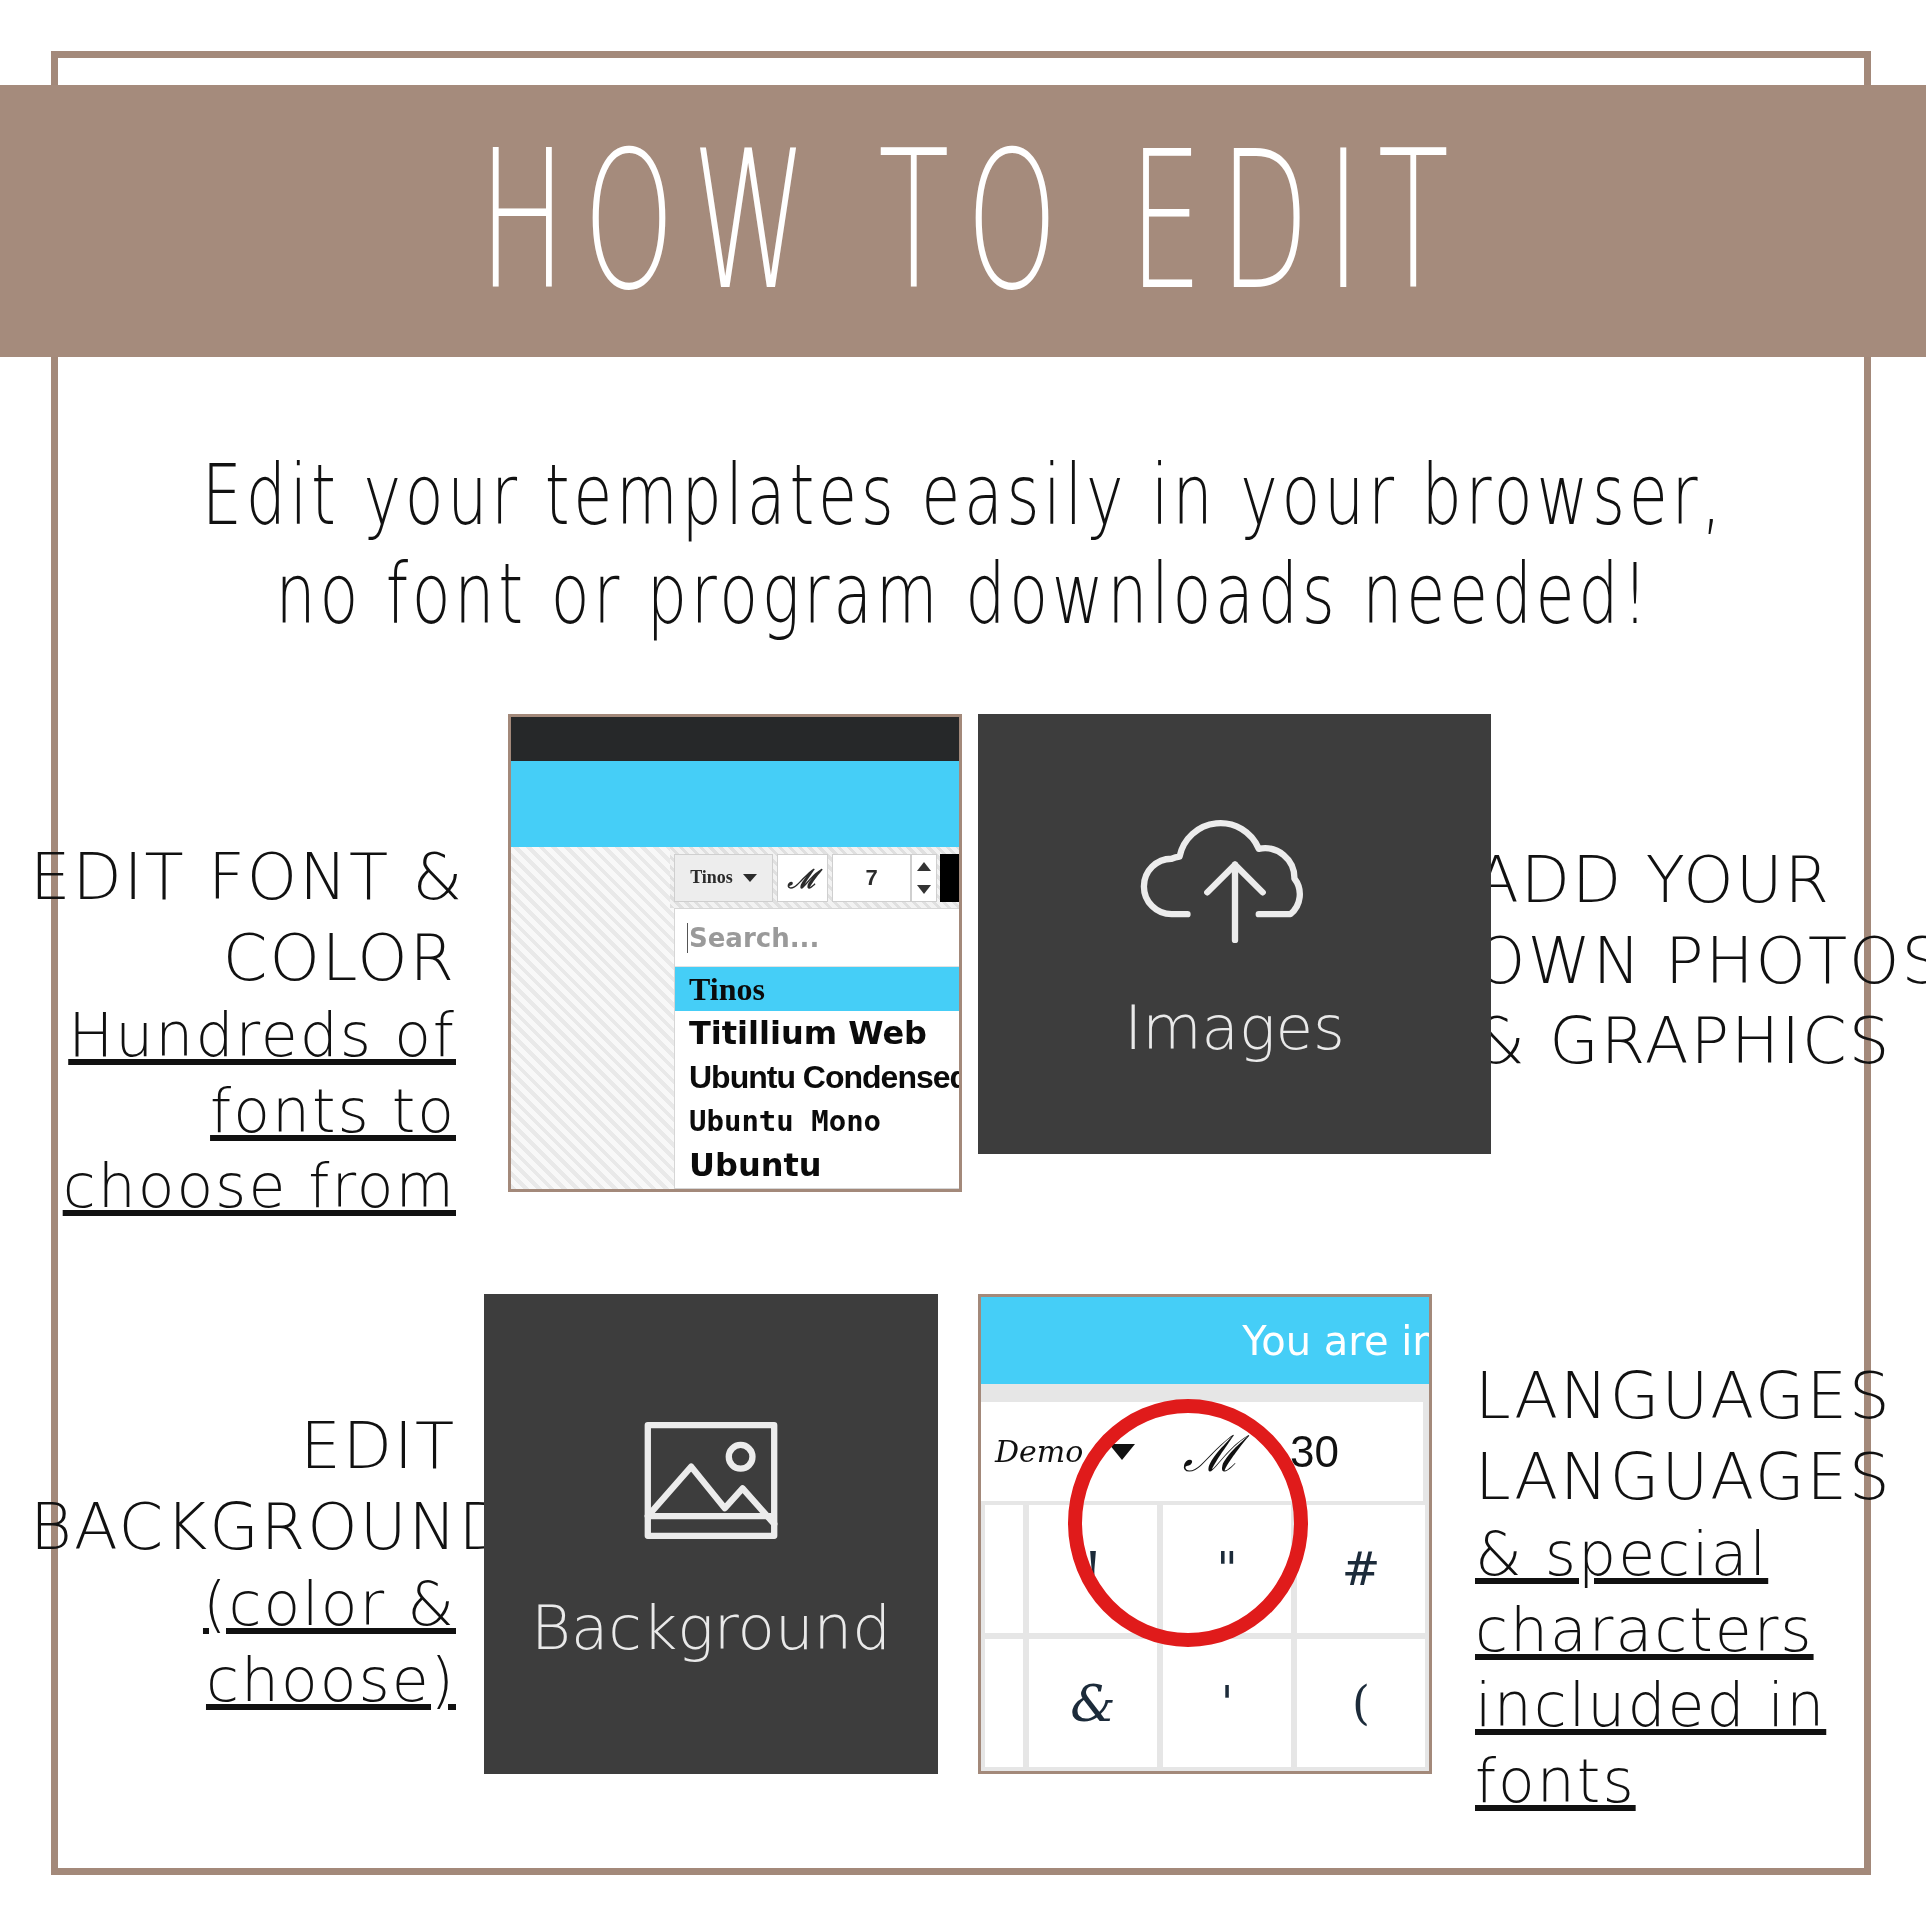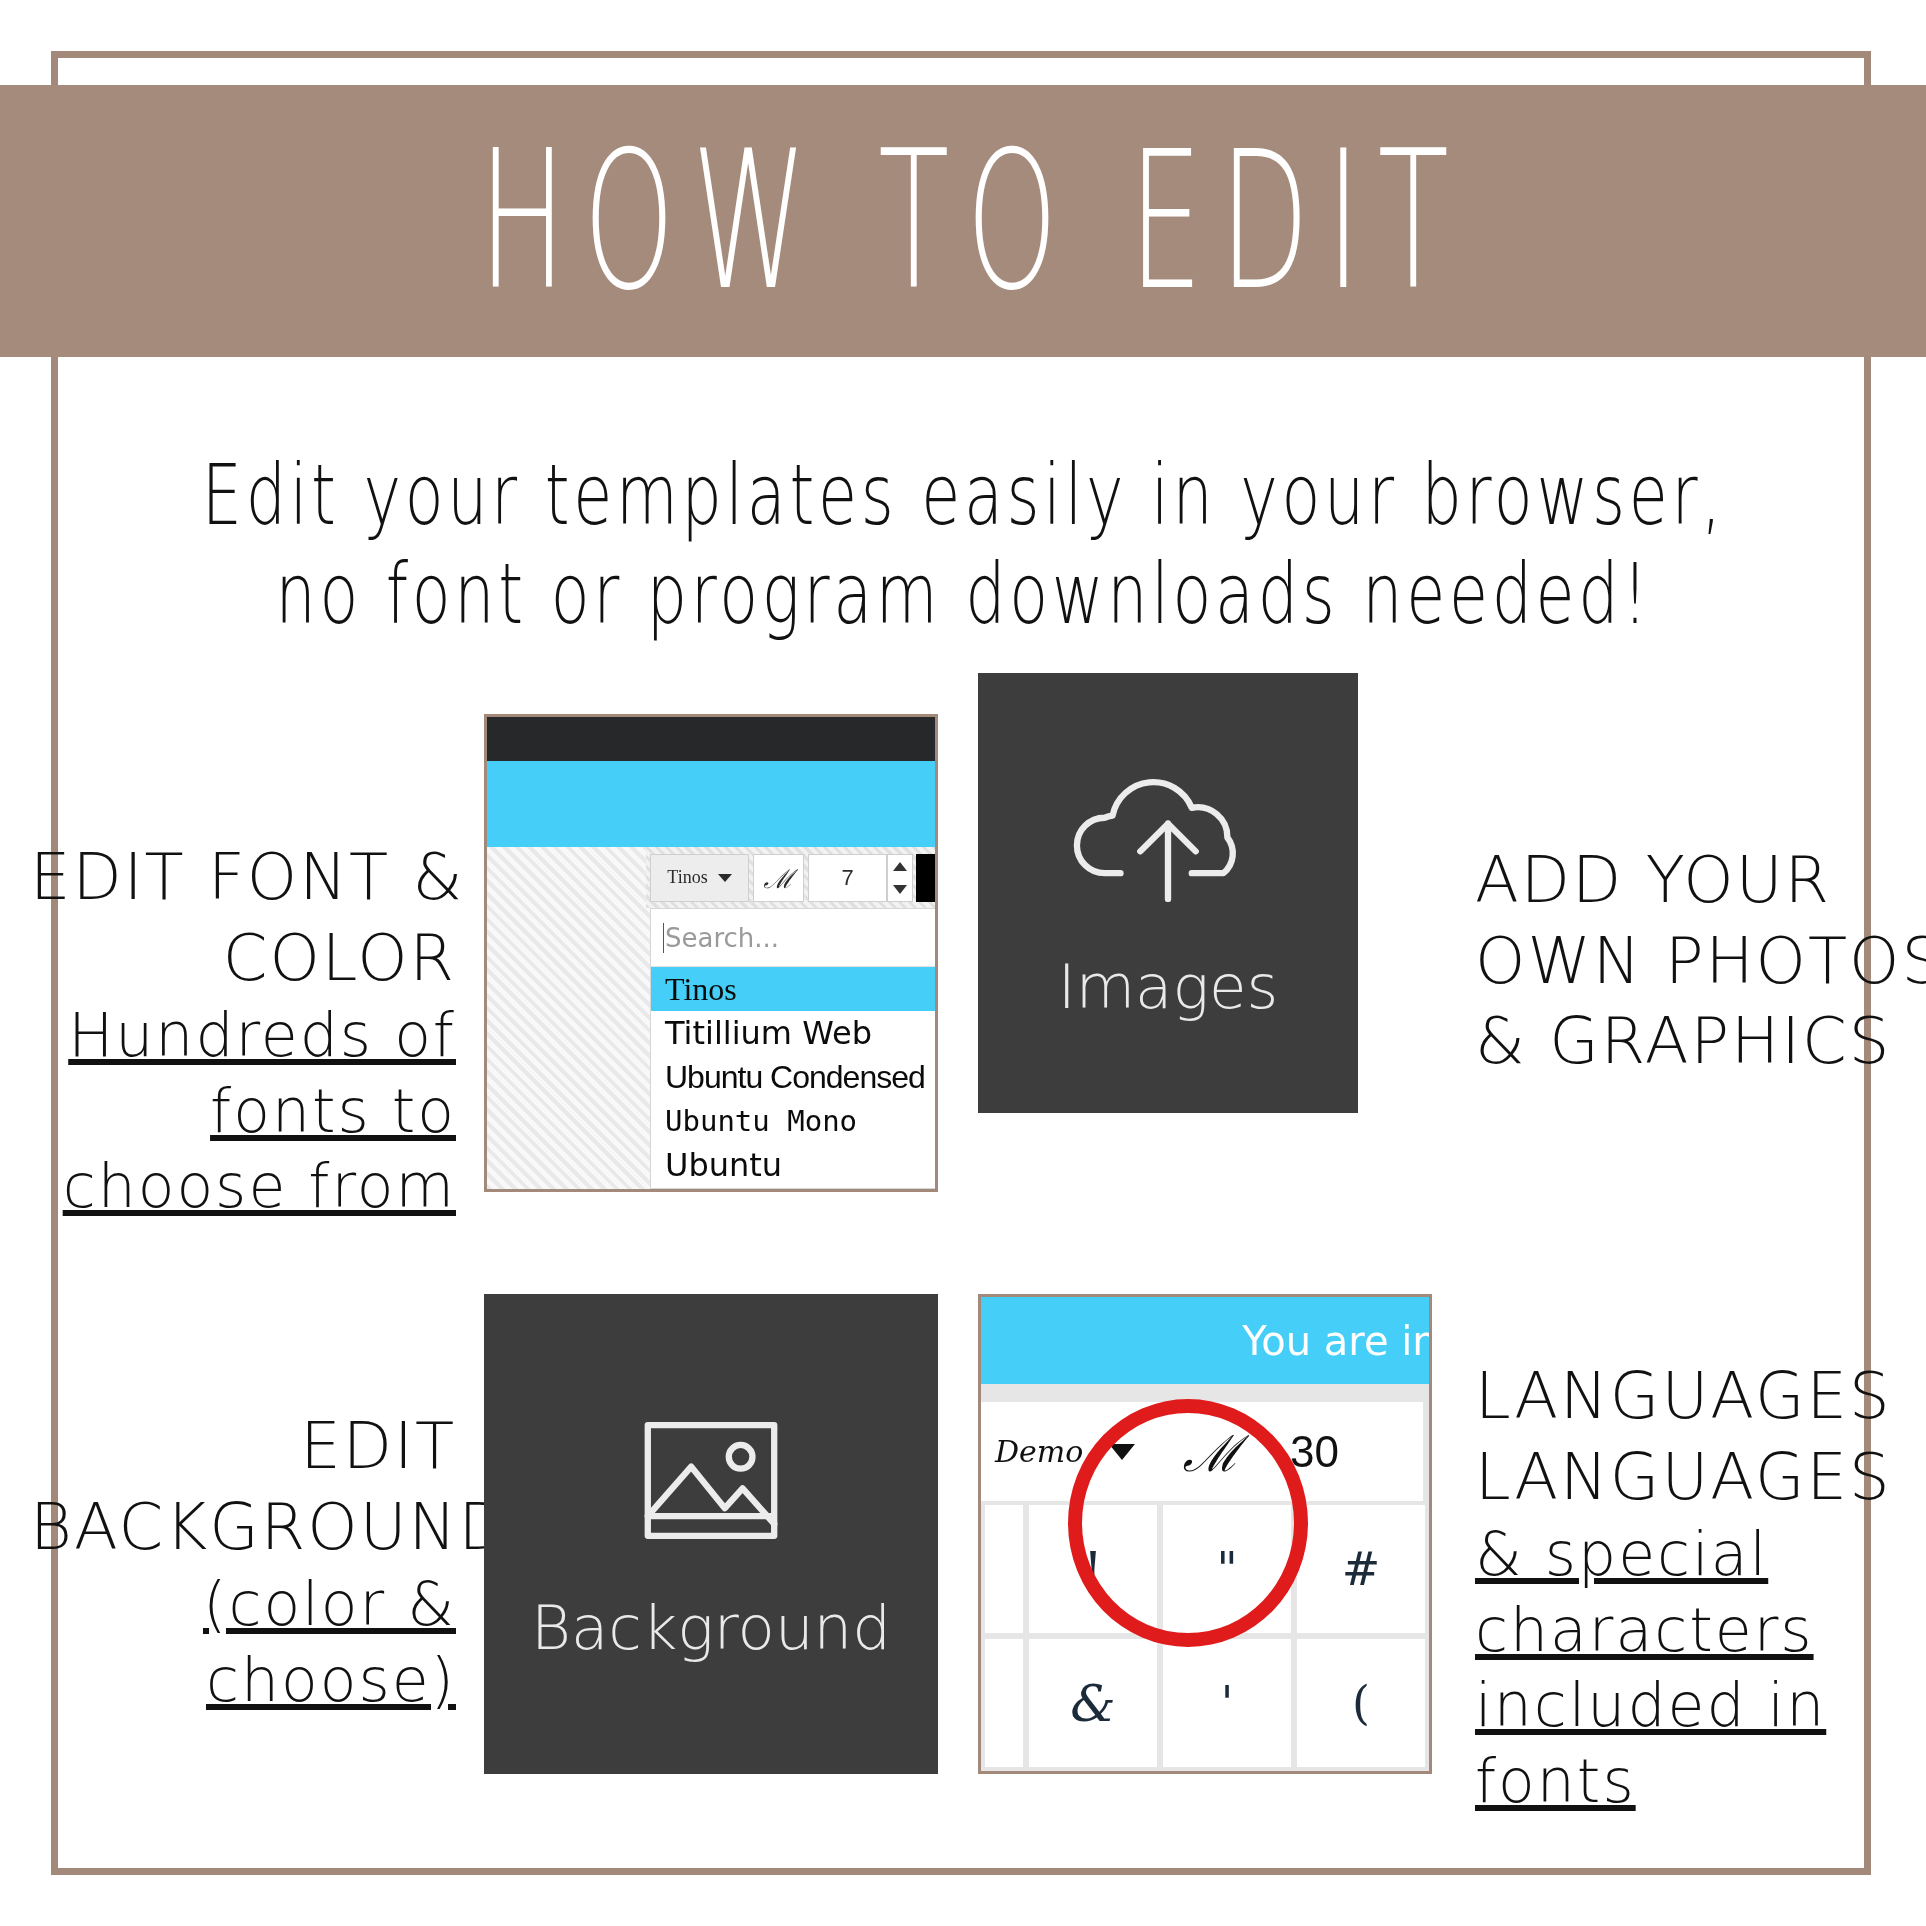--- a/index.html
+++ b/index.html
@@ -71,21 +71,21 @@
   .caption .big{font-size:64px;display:block;white-space:nowrap;}
   .caption .small{font-size:60px;display:block;white-space:nowrap;text-decoration:underline;}
   .cap-right{text-align:right;}
   .cap-left{text-align:left;}
 
   
   .panel{position:absolute;overflow:hidden;box-sizing:border-box;}
   .panel-bordered{border:3px solid #a3897a;background:#fff;}
 
   
-  #panel-font{left:484px;top:714px;width:454px;height:478px;}
+  #panel-font{left:508px;top:714px;width:454px;height:478px;font-weight:bold;}
   #font-topbar{position:absolute;left:0;top:0;width:100%;height:44px;background:#262829;}
   #font-bluebar{position:absolute;left:0;top:44px;width:100%;height:86px;background:#45cef7;}
   #font-canvas{
     position:absolute;left:0;top:130px;width:100%;bottom:0;
     background:
       repeating-linear-gradient(45deg,#e9e9e9 0 4px,#f8f8f8 4px 9px);
   }
   #font-toolbar{
     position:absolute;left:159px;top:130px;width:295px;height:61px;
     background:
@@ -125,21 +125,21 @@
     height:44px;display:flex;align-items:center;padding-left:14px;
     font-size:32px;color:#0b0b0b;white-space:nowrap;
   }
   .font-item.sel{background:#45cef7;font-family:"Liberation Serif",serif;}
   .font-item.f-titillium{font-family:"DejaVu Sans",sans-serif;}
   .font-item.f-ubuntu-cond{font-family:"Liberation Sans Narrow","Liberation Sans",sans-serif;letter-spacing:-1px;}
   .font-item.f-ubuntu-mono{font-family:"DejaVu Sans Mono",monospace;font-size:29px;}
   .font-item.f-ubuntu{font-family:"DejaVu Sans",sans-serif;}
 
   
-  #panel-images{left:978px;top:673px;width:380px;height:440px;background:#3d3d3d;}
+  #panel-images{left:978px;top:714px;width:513px;height:440px;background:#3d3d3d;}
   
   #panel-background{left:484px;top:1294px;width:454px;height:480px;background:#3d3d3d;}
   .dark-inner{
     position:absolute;inset:0;
     display:flex;flex-direction:column;align-items:center;justify-content:center;gap:34px;
   }
   .dark-label{
     color:#e9e9e9;font-size:61px;font-weight:300;
     font-family:"DejaVu Sans",sans-serif;letter-spacing:0px;
   }

